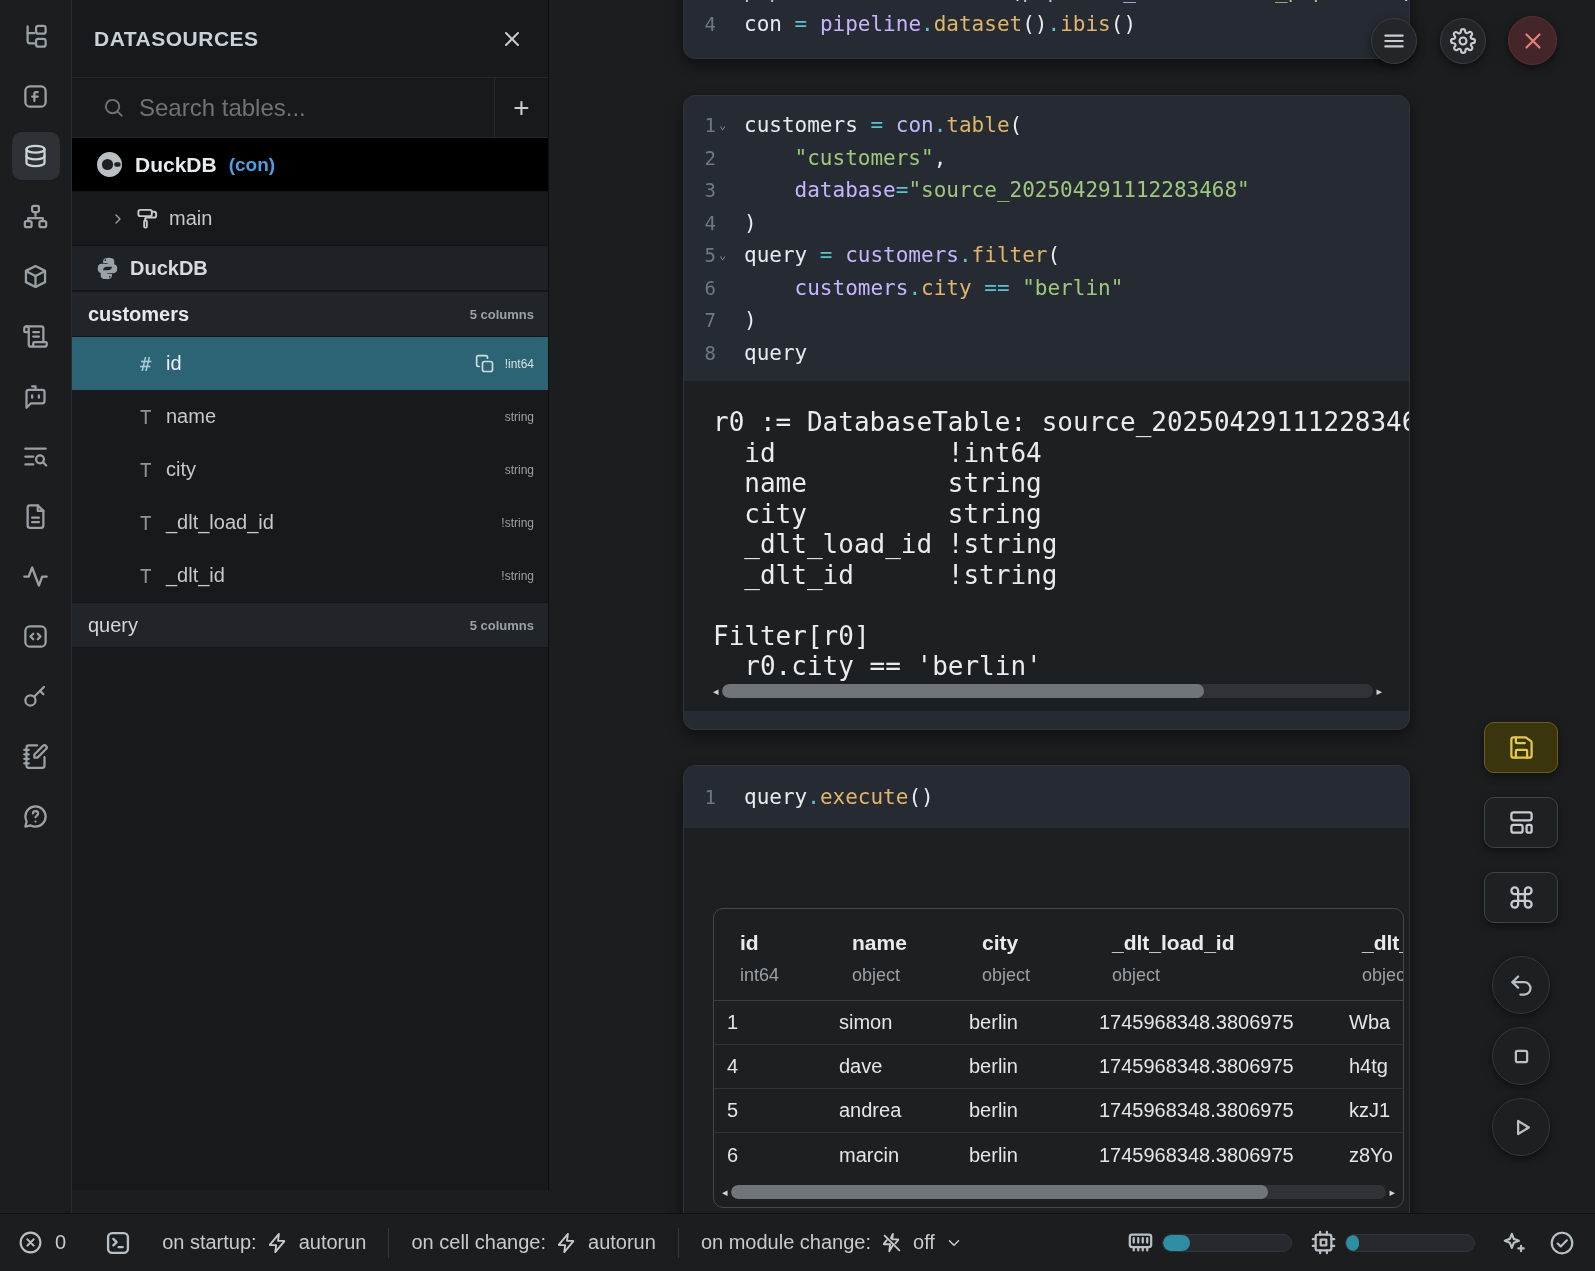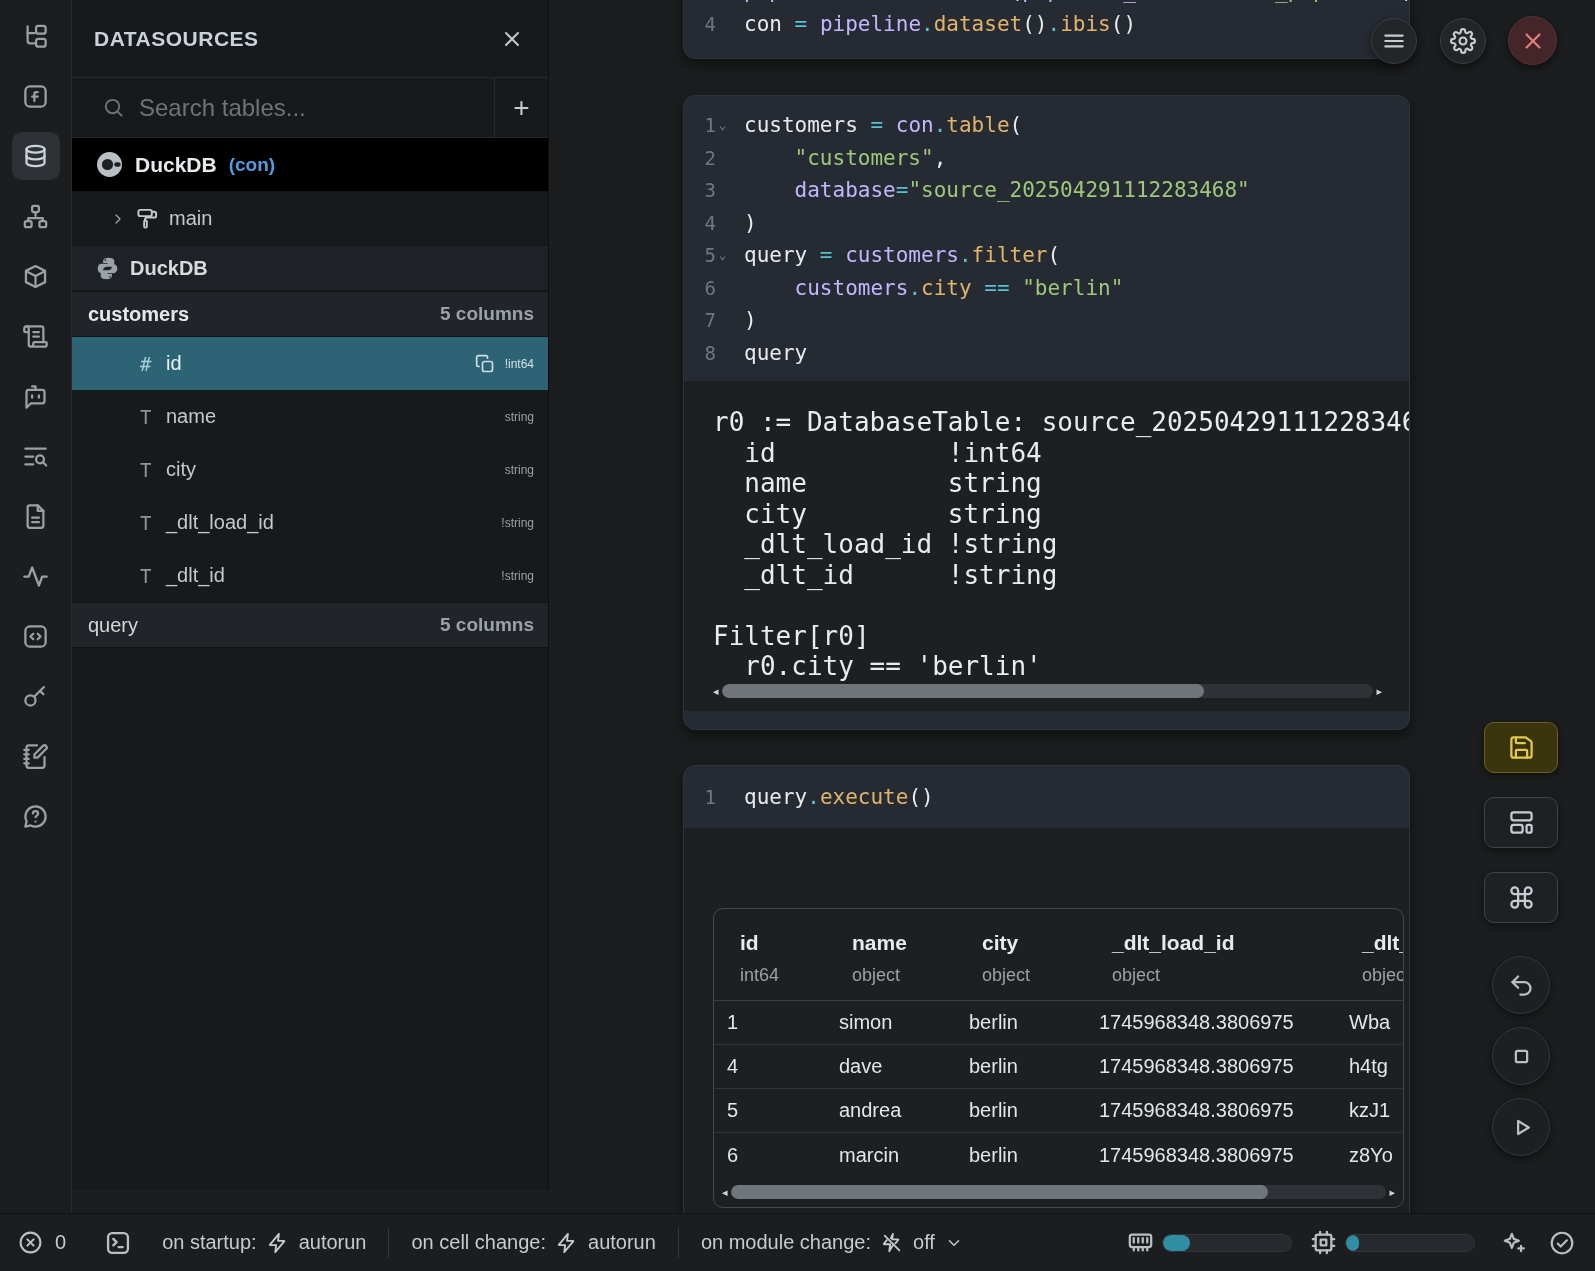--- a/index.html
+++ b/index.html
@@ -30,21 +30,21 @@
   .tree-row .chev { width:16px; display:flex; justify-content:center; }
   .db-row { padding-left:18px; gap:10px; }
   .db-label { font-size:20px; font-weight:bold; color:#d6dadd; }
   .schema-row { padding-left:38px; gap:10px; }
   .schema-label { font-size:20px; color:#c3c9cc; }
   .py-row { height:46px; background:#1e2226; border-top:1px solid #121416; border-bottom:1px solid #121416; display:flex; align-items:center; padding-left:23px; gap:10px; }
   .py-label { font-size:20px; font-weight:bold; color:#d7dbde; }
   .tbl-head { height:46px; background:#212529; display:flex; align-items:center; justify-content:space-between; padding:0 14px 0 16px; border-bottom:1px solid #121416; border-top:1px solid #121416; }
   .tbl-name { font-size:20px; font-weight:bold; color:#e6e9ec; }
   .tbl-name.plain { font-weight:normal; color:#d2d6d9; }
-  .tbl-meta { font-size:19px; font-weight:bold; color:#9ba2a7; }
+  .tbl-meta { font-size:13px; font-weight:bold; color:#9ba2a7; }
   .col-row { height:53px; display:flex; align-items:center; padding:0 14px 0 68px; }
   .col-row.selected { background:#2d6475; }
   .col-glyph { width:26px; font-family:"DejaVu Sans Mono",monospace; font-size:19px; color:#8d959a; }
   .col-row.selected .col-glyph { color:#a8cdd8; }
   .col-name { flex:1; font-size:20px; color:#c3c9cc; }
   .col-row.selected .col-name { color:#e8f2f5; }
   .col-type { font-size:12px; color:#9aa1a6; display:flex; align-items:center; gap:10px; }
   .col-row.selected .col-type { color:#d3e1e6; }
 
   

